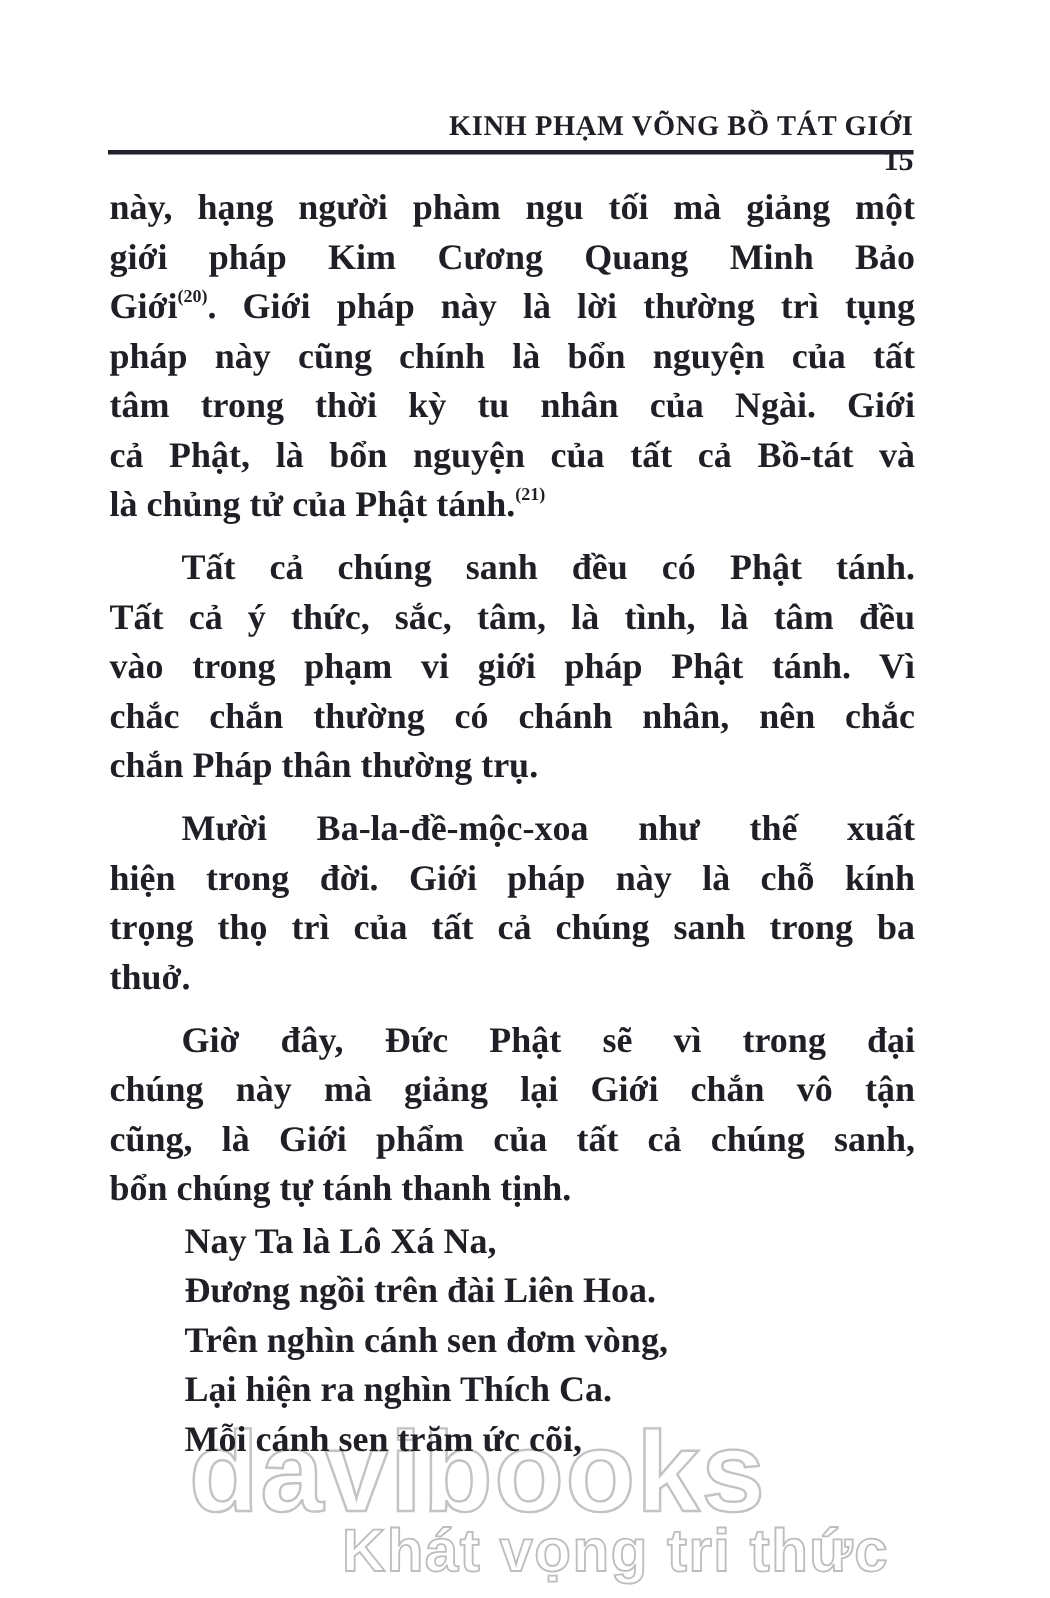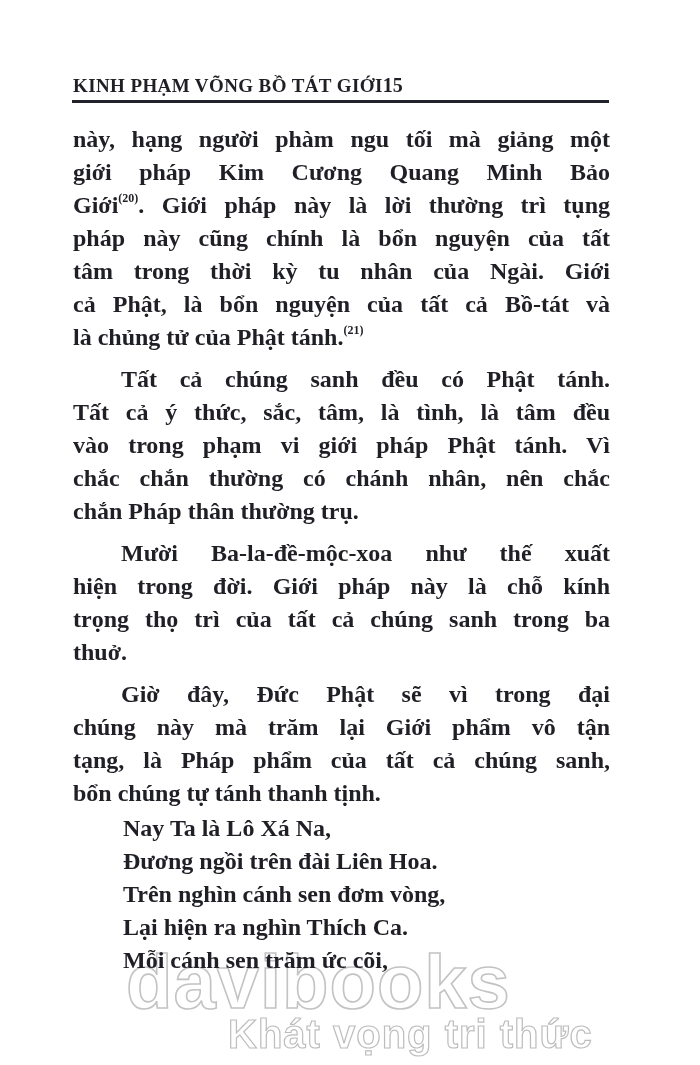--- a/index.html
+++ b/index.html
@@ -9,22 +9,23 @@
     overflow: hidden;
     position: relative;
     font-family: "Liberation Serif", "DejaVu Serif", serif;
   }
   .page { position: absolute; inset: 0; }
 
   
   .header {
     position: absolute;
     left: 73px; top: 74px; width: 536px;
-    display: flex; justify-content: flex-start; align-items: flex-end;
+    display: flex; justify-content: space-between; align-items: flex-end;
     color: #1f1f26;
+    flex-direction: column;
   }
   .running-title {
     font-size: 19px; font-weight: 700; letter-spacing: 0.4px;
     white-space: nowrap;
   }
   .page-number { font-size: 20px; font-weight: 700; }
   .header-rule {
     position: absolute;
     left: 72px; top: 100px; width: 537px; height: 3px;
     background: #22222a;
@@ -110,22 +111,22 @@
         <div class="line last">chắn Pháp thân thường trụ.</div>
       </div>
       <div class="para">
         <div class="line ind">Mười Ba-la-đề-mộc-xoa như thế xuất</div>
         <div class="line">hiện trong đời. Giới pháp này là chỗ kính</div>
         <div class="line">trọng thọ trì của tất cả chúng sanh trong ba</div>
         <div class="line last">thuở.</div>
       </div>
       <div class="para">
         <div class="line ind">Giờ đây, Đức Phật sẽ vì trong đại</div>
-        <div class="line">chúng này mà trăm lại Giới phẩm vô tận</div>
-        <div class="line">tạng, là Pháp phẩm của tất cả chúng sanh,</div>
+        <div class="line">chúng này mà giảng lại Giới chắn vô tận</div>
+        <div class="line">cũng, là Giới phẩm của tất cả chúng sanh,</div>
         <div class="line last">bổn chúng tự tánh thanh tịnh.</div>
       </div>
       <div class="verse">
         <div class="line last">Nay Ta là Lô Xá Na,</div>
         <div class="line last">Đương ngồi trên đài Liên Hoa.</div>
         <div class="line last">Trên nghìn cánh sen đơm vòng,</div>
         <div class="line last">Lại hiện ra nghìn Thích Ca.</div>
         <div class="line last">Mỗi cánh sen trăm ức cõi,</div>
       </div>
     </main>

